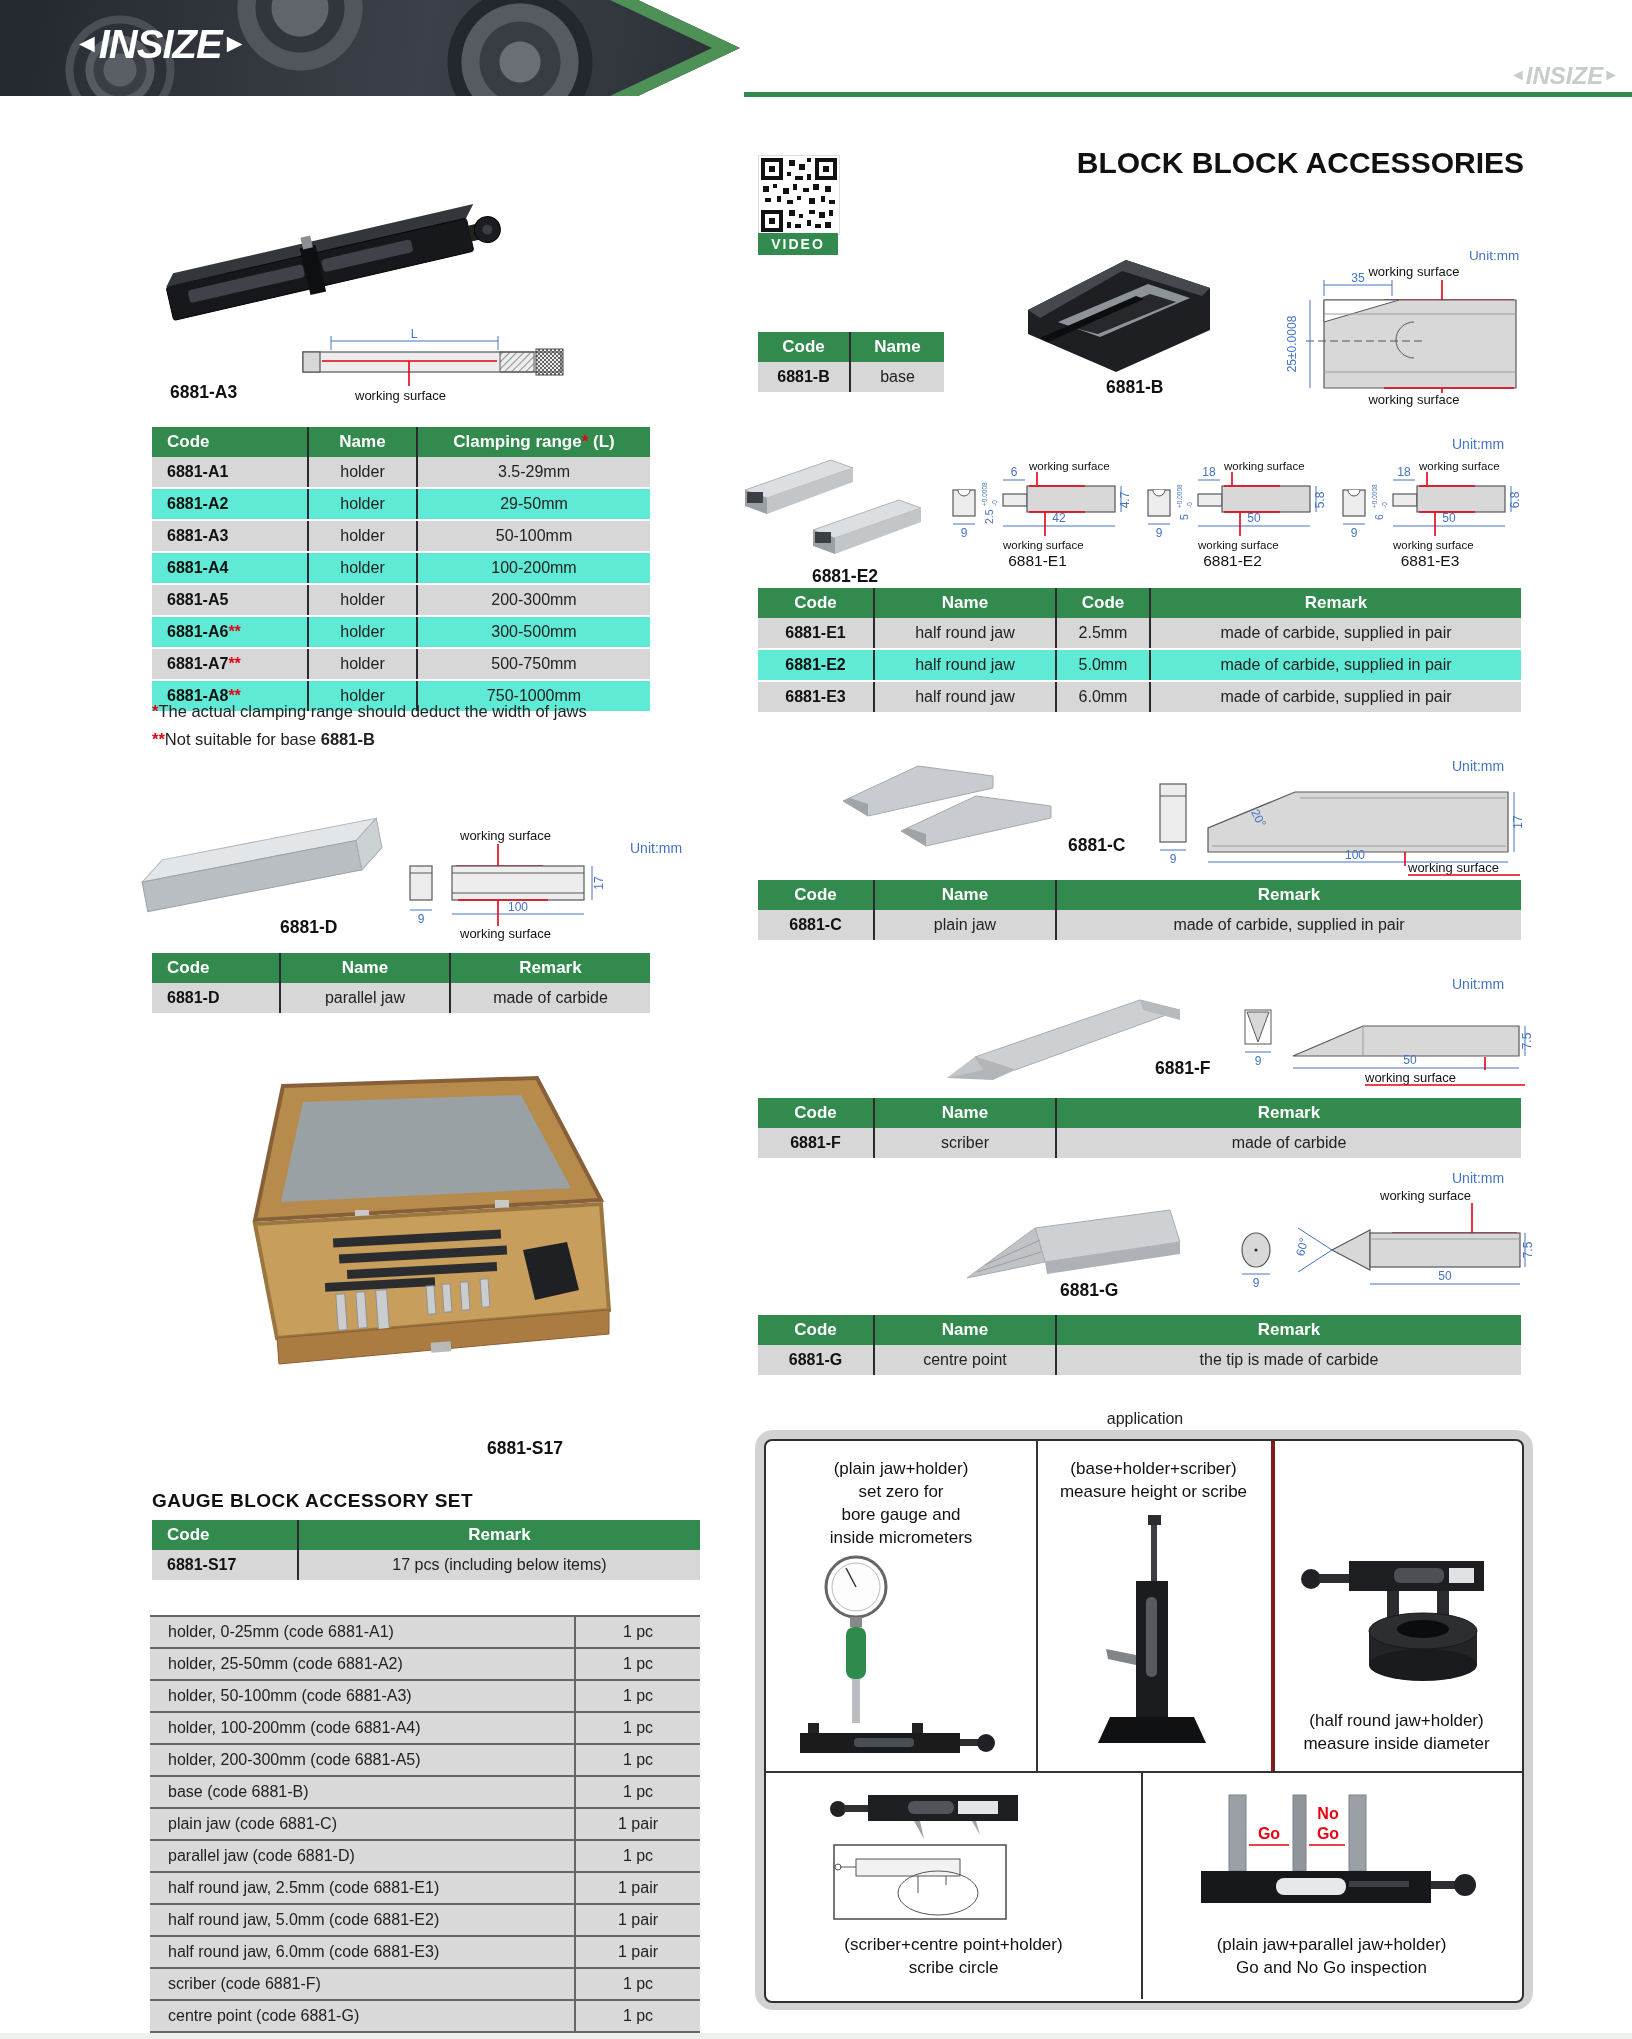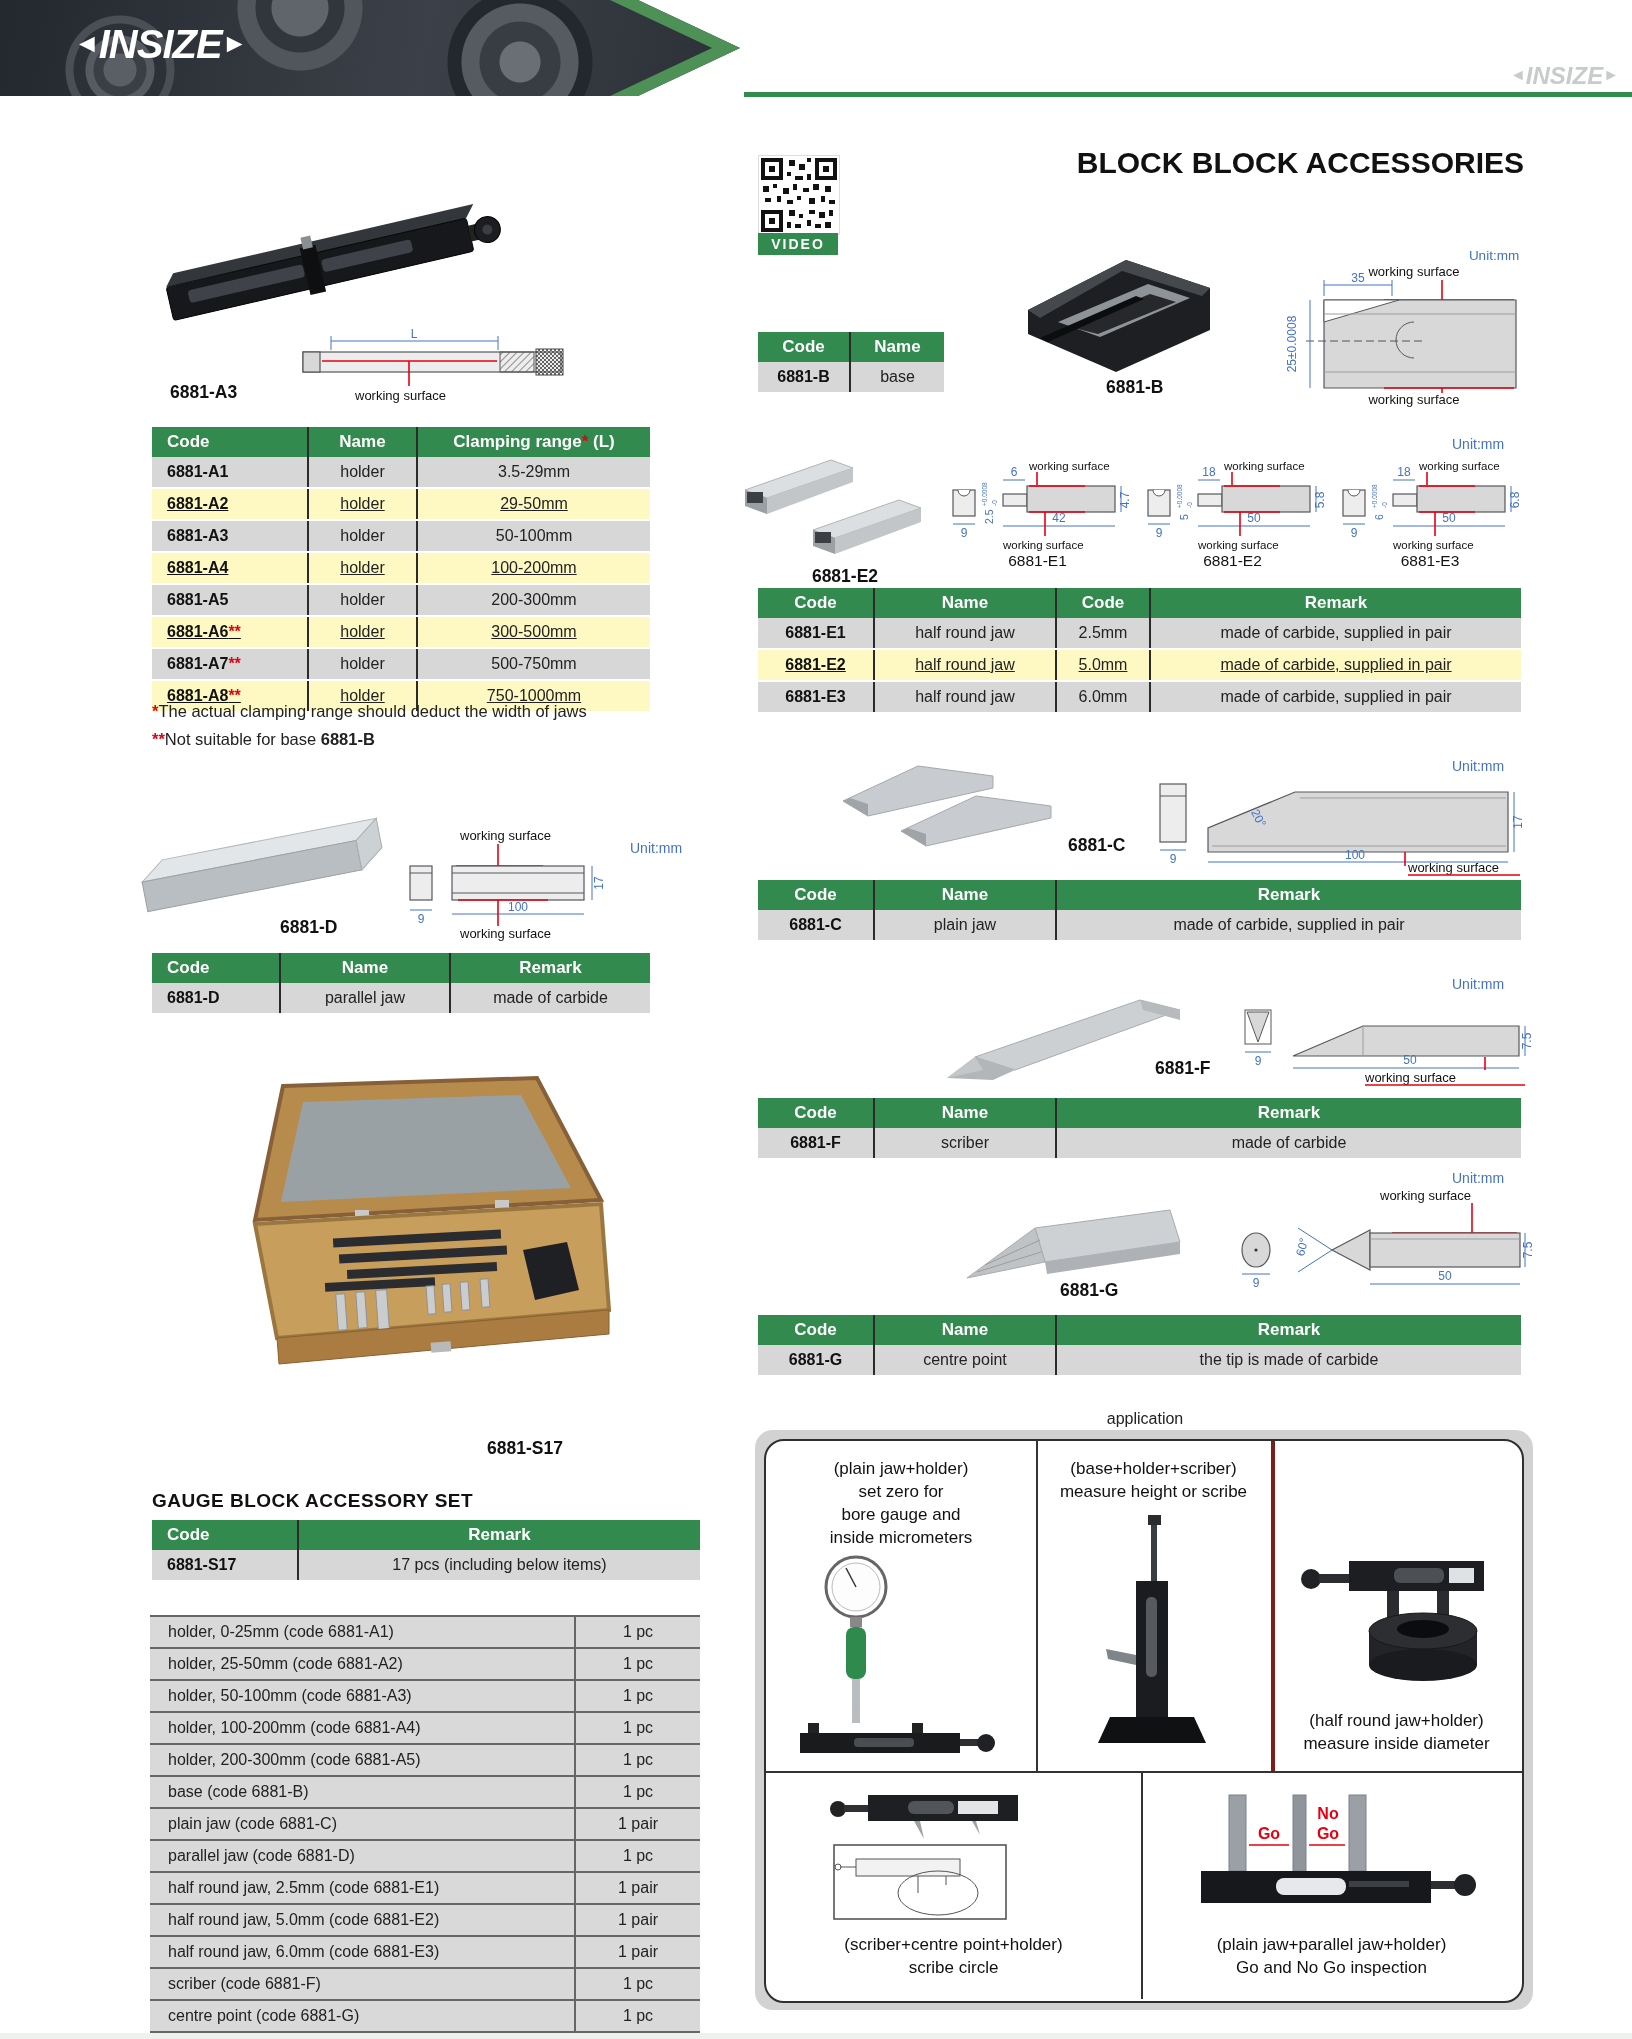--- a/index.html
+++ b/index.html
@@ -35,34 +35,34 @@
   
   table.t{position:absolute;border-collapse:collapse;table-layout:fixed;font-size:16px;color:#222;}
   table.t th{background:#338a4e;color:#fff;font-weight:bold;height:30px;font-size:17px;
              border-right:2px solid #2b2b2b;text-align:center;padding:0;}
   table.t td{height:30px;border-right:2px solid #2b2b2b;border-bottom:2.5px solid #fff;
              text-align:center;padding:0;}
   table.t th:last-child,table.t td:last-child{border-right:none;}
   table.t .al{text-align:left;padding-left:15px;}
   table.t td.code{font-weight:bold;color:#111;}
   tr.r0 td{background:#d7d7d7;}
-  tr.r1 td{background:#fef9c3;text-decoration:underline;}
+  tr.r1 td{background:#5eead4;}
   table.items{position:absolute;border-collapse:collapse;table-layout:fixed;font-size:16px;color:#222;}
   table.items td{background:#d9d9d9;border-bottom:2px solid #666;height:30px;padding:0;}
   table.items tr:first-child td{border-top:2px solid #666;margin-top:9px;}
   table.items td.n{padding-left:18px;border-right:2px solid #666;text-align:left;}
   table.items td.q{text-align:center;}
   
   .video{position:absolute;left:758px;top:233px;width:80px;height:22px;background:#338a4e;
          color:#fff;font-weight:bold;font-size:14px;letter-spacing:2px;text-align:center;line-height:22px;}
   .qrbox{position:absolute;left:758px;top:155px;width:80px;height:78px;background:#fff;border:1px solid #ddd;}
   
   .appframe{position:absolute;left:755px;top:1430px;width:778px;height:580px;background:#d2d2d2;border-radius:18px;}
   .apppanel{position:absolute;left:764px;top:1439px;width:756px;height:560px;background:#fff;
-            border:2px solid #2f2f2f;border-radius:20px;text-decoration:underline;}
+            border:2px solid #2f2f2f;border-radius:8px;text-decoration:underline;}
   .cell{position:absolute;}
   .appt{position:absolute;font-size:17px;line-height:23px;text-align:center;color:#111;width:100%;}
   
   svg text{font-family:"Liberation Sans",sans-serif;}
   .dim{fill:#4472c4;font-size:12px;text-anchor:middle;}
   .dims{fill:#4472c4;font-size:10.5px;}
   .dimt{fill:#4472c4;font-size:6.5px;}
   .wsl{fill:#111;font-size:13px;}
   .lblsm{font-size:11.5px;}
   .ln{stroke:#4472c4;stroke-width:1;fill:none;}

